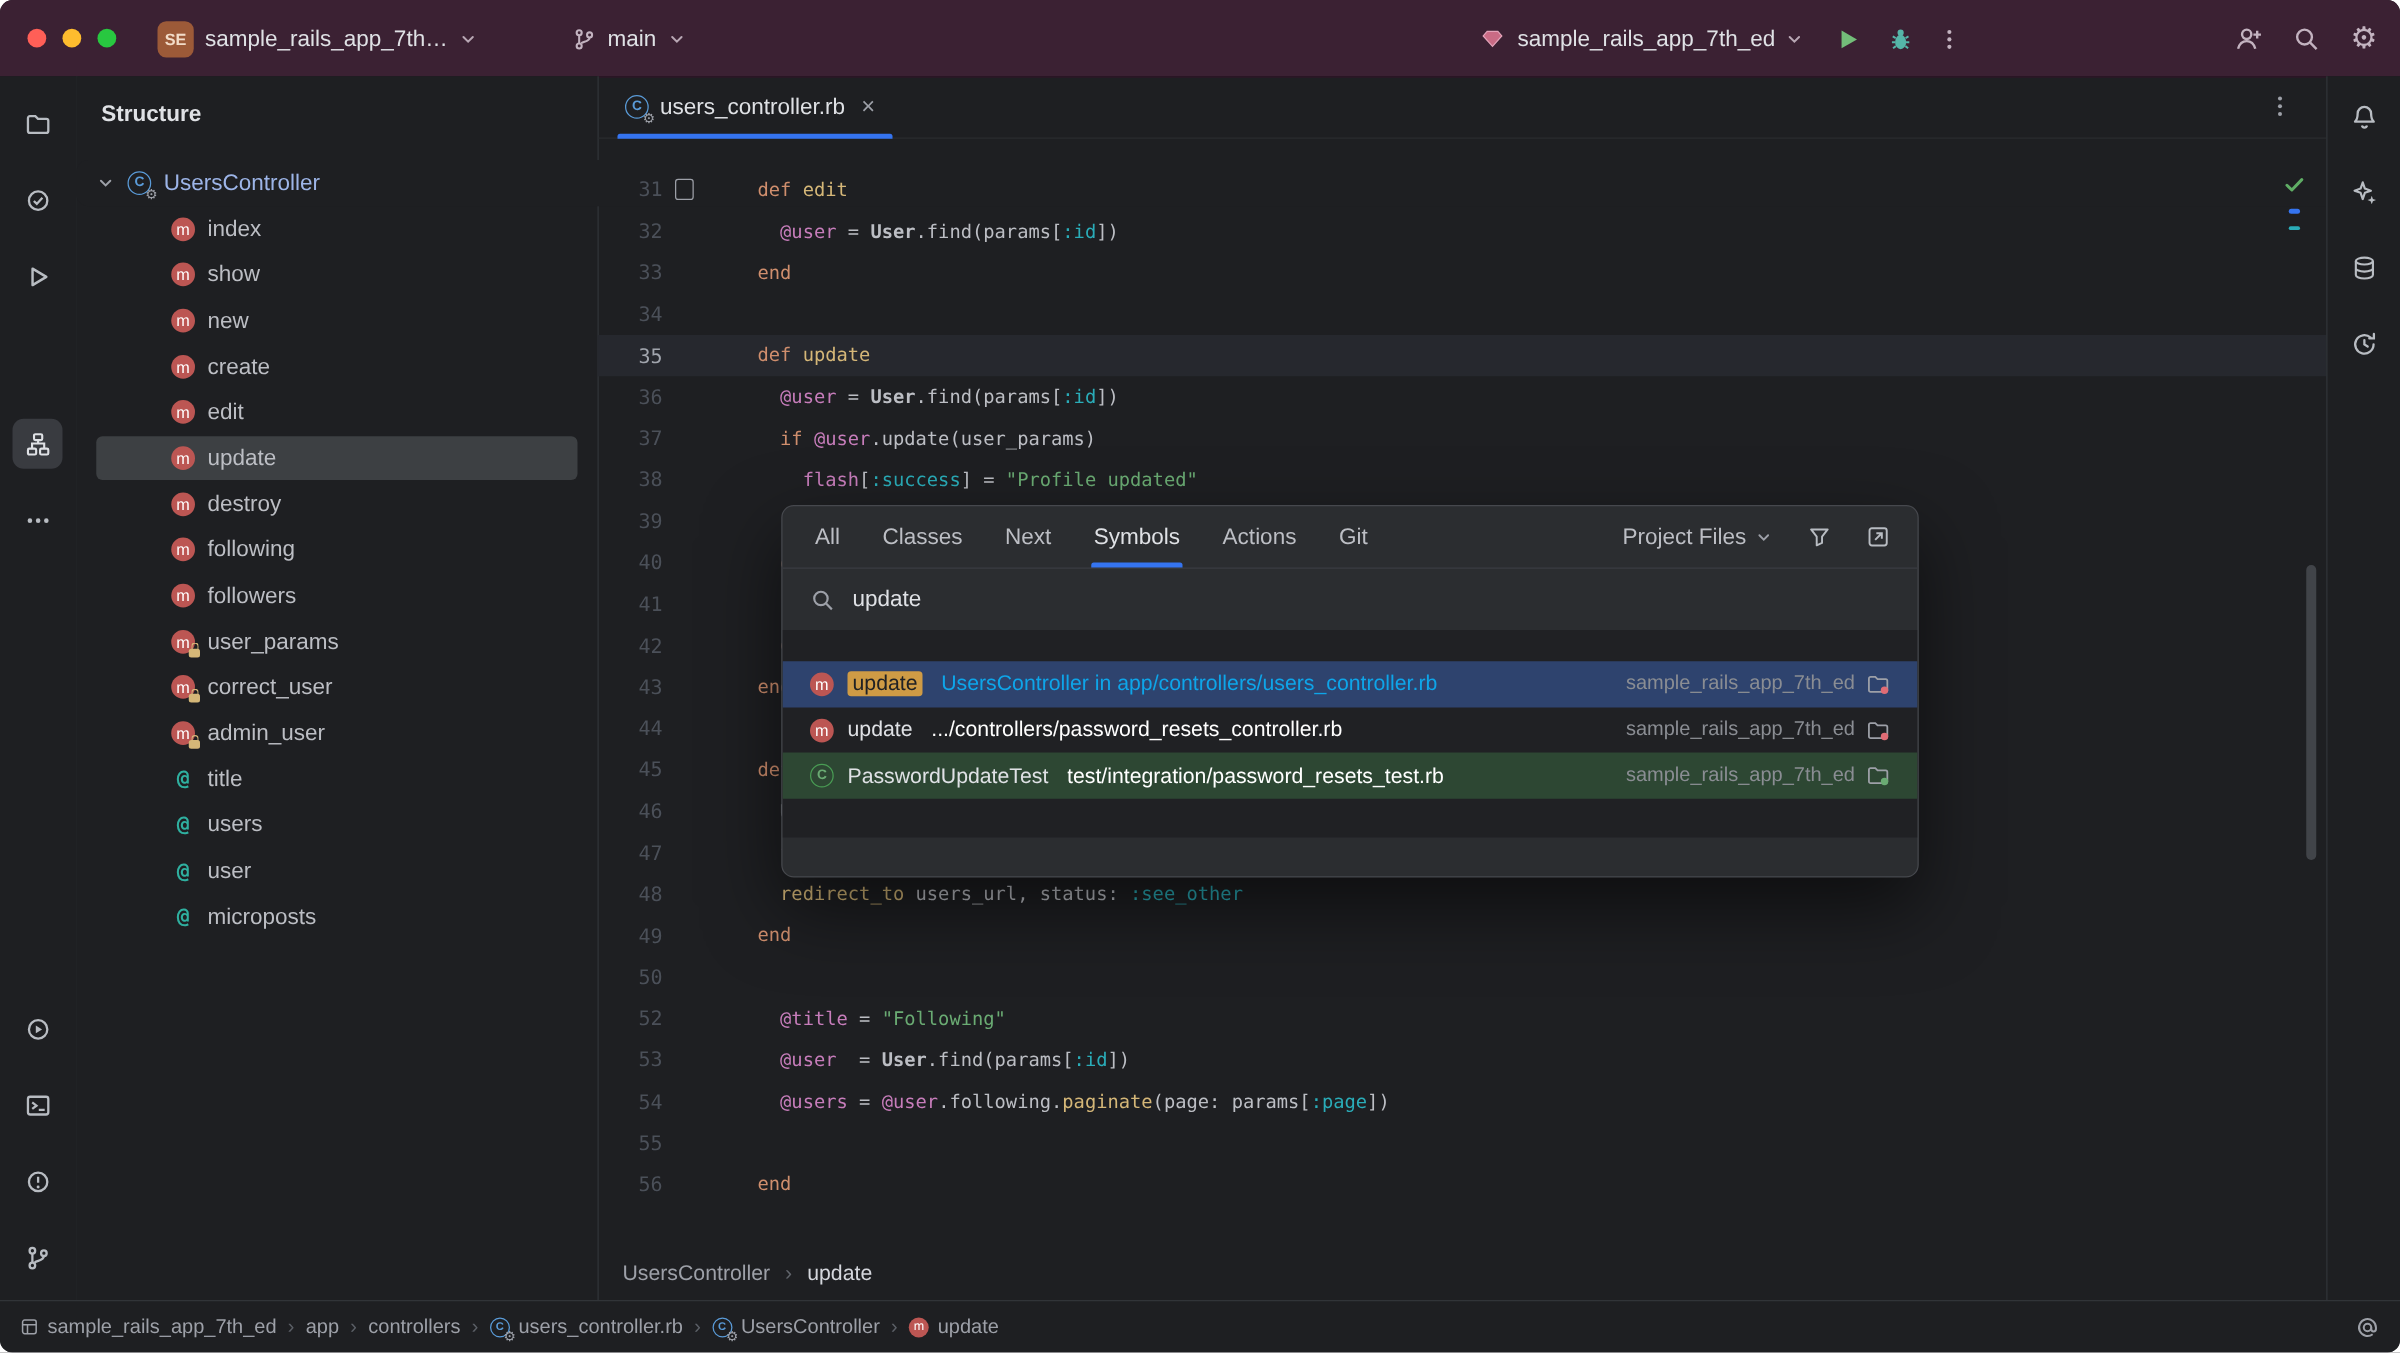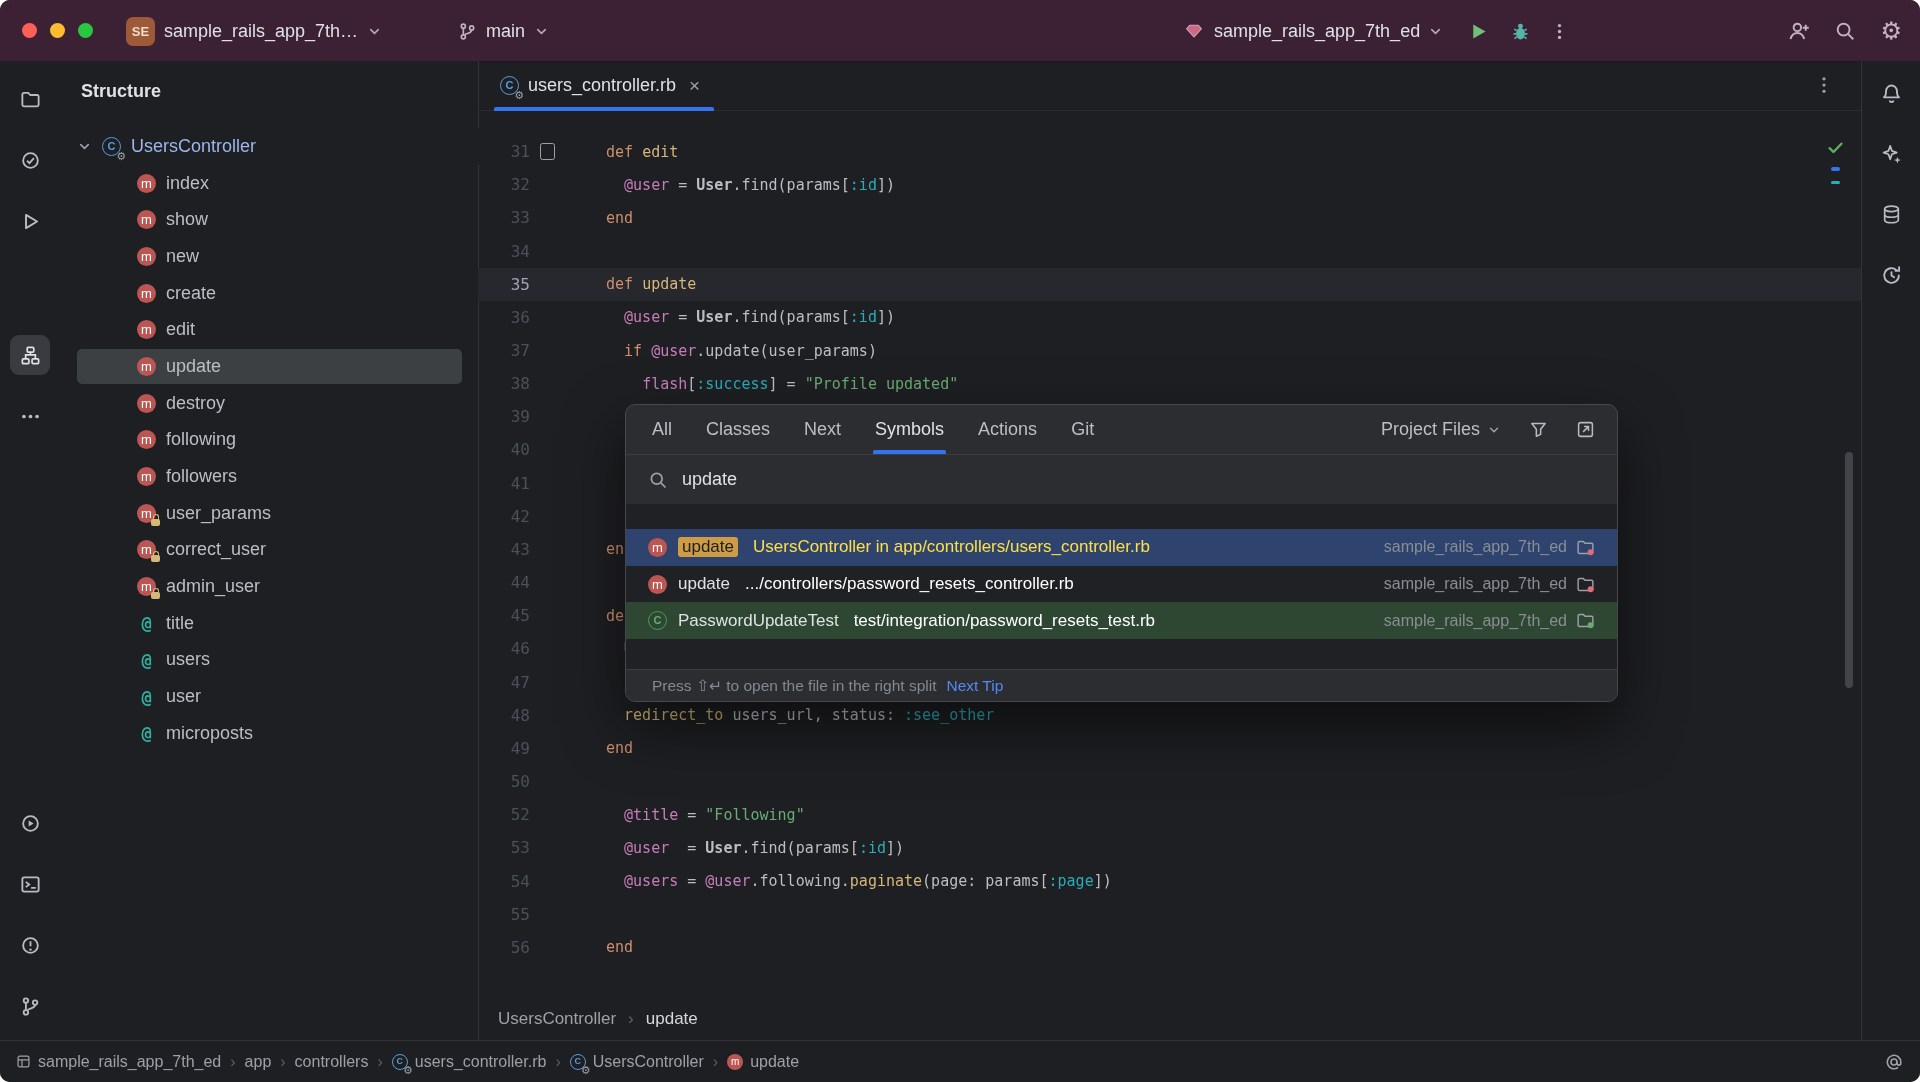--- a/index.html
+++ b/index.html
@@ -56,35 +56,35 @@
   .crumbs .sep{color:#60646b}
   .scrollthumb{position:absolute;left:1845px;top:452px;width:8px;height:236px;background:rgba(133,138,146,.35);border-radius:4px;z-index:5}
   .inspect{position:absolute;left:1826px;top:138px;z-index:5;display:flex;flex-direction:column;gap:10px;align-items:center}
   .stripe{width:9px;height:3.5px;border-radius:2px}
 
   
   .right-rail{position:absolute;right:0;top:61px;bottom:42px;width:58px;border-left:1px solid #313438;background:#1e1f22}
   .rr-btn{position:absolute;left:9px;width:40px;height:40px;display:flex;align-items:center;justify-content:center;border-radius:9px}
 
   
-  .popup{position:absolute;left:625px;top:404px;width:993px;height:298px;background:#2b2d30;border:1px solid #46484d;border-radius:10px;box-shadow:0 24px 60px rgba(0,0,0,.55);z-index:50;overflow:hidden;box-sizing:border-box}
+  .popup{position:absolute;left:625px;top:404px;width:910px;height:298px;background:#2b2d30;border:1px solid #46484d;border-radius:10px;box-shadow:0 24px 60px rgba(0,0,0,.55);z-index:50;overflow:hidden;box-sizing:border-box}
   .se-head{height:49px;display:flex;align-items:center;padding:0 22px 0 26px;gap:34px;border-bottom:1px solid #3b3d42;position:relative}
   .se-tab{height:49px;display:flex;align-items:center;font-size:18px;color:#bcbec4;position:relative}
   .se-tab.active{color:#dfe1e5}
   .se-tab.active::after{content:"";position:absolute;left:-2px;right:-2px;bottom:0;height:4px;background:#3574f0;border-radius:2px 2px 0 0}
   .se-right{margin-left:auto;display:flex;align-items:center;gap:28px;color:#bcbec4;font-size:18px}
   .se-search{height:49px;display:flex;align-items:center;gap:14px;padding:0 22px;border-bottom:1px solid #3b3d42;font-size:18px;color:#dfe1e5}
   .se-list{position:absolute;left:0;right:0;top:99px;bottom:30.6px;background:#202124;padding-top:25px;box-sizing:border-box}
   .se-row{height:36.7px;display:flex;align-items:center;gap:11px;padding:0 22px;font-size:17px}
   .se-row.selected{background:#2e436e}
   .se-row.green{background:#2d4733}
   .se-name{color:#dfe1e5}
   .se-name.hl{background:#cf9b45;color:#202124;padding:0 4px;border-radius:3px}
   .se-ctx{color:#ffffff;margin-left:4px;overflow:hidden;text-overflow:ellipsis;white-space:nowrap}
-  .se-row.selected .se-ctx{color:#fde047}
+  .se-row.selected .se-ctx{color:#0ea5e9}
   .se-proj{margin-left:auto;display:flex;align-items:center;gap:9px;color:#8a8d93;font-size:16px;flex:none}
   .se-foot{position:absolute;left:0;right:0;bottom:0;height:30.6px;background:#2b2d30;border-top:1px solid #3b3d42;display:flex;align-items:center;gap:10px;padding:0 26px;font-size:15.5px;color:#85888e}
   .se-foot .tip{color:#548af7}
 
   
   .statusbar{position:absolute;left:0;right:0;bottom:0;height:42px;border-top:1px solid #313438;background:#1e1f22;display:flex;align-items:center;gap:9px;padding:0 16px;box-sizing:border-box;font-size:16px;color:#9da0a8}
   .statusbar .sep{color:#5b5f66}
   .statusbar .ic-m{width:16px;height:16px;font-size:10px;line-height:16px}
   .statusbar .ic-c{width:16px;height:16px;font-size:9px;line-height:13px}
 </style>
@@ -490,24 +490,20 @@
             <span>sample_rails_app_7th_ed</span>
             <span class="ico">
               <svg width="19" height="19" viewBox="0 0 16 16">
                 <path d="M1.8 4c0-.6.5-1.1 1.1-1.1h3.2l1.5 1.5h5.5c.6 0 1.1.5 1.1 1.1v6.4c0 .6-.5 1.1-1.1 1.1H2.9c-.6 0-1.1-.5-1.1-1.1z" fill="none" stroke="#9da0a8" stroke-width="1.2"></path>
                 <circle cx="12.3" cy="12" r="2.5" fill="#6aab73"></circle>
               </svg>
             </span>
           </span>
         </div>
       </div>
-    <div class="se-foot">
-      <span>Press ⇧↵ to open the file in the right split</span>
-      <span class="tip">Next Tip</span>
-    </div>
   </div>
 
   <div class="statusbar">
     <span id="status-path-host" style="display:flex;align-items:center;gap:9px">
         <span style="display: flex; align-items: center; gap: 7px;">
           <span class="ico">
             <svg width="15" height="15" viewBox="0 0 16 16" fill="none" stroke="#9da0a8" stroke-width="1.3">
               <rect x="2.2" y="2.2" width="11.6" height="11.6" rx="1.8"></rect>
               <path d="M2.2 6.2h11.6M6.4 6.2v7.6"></path>
             </svg>

